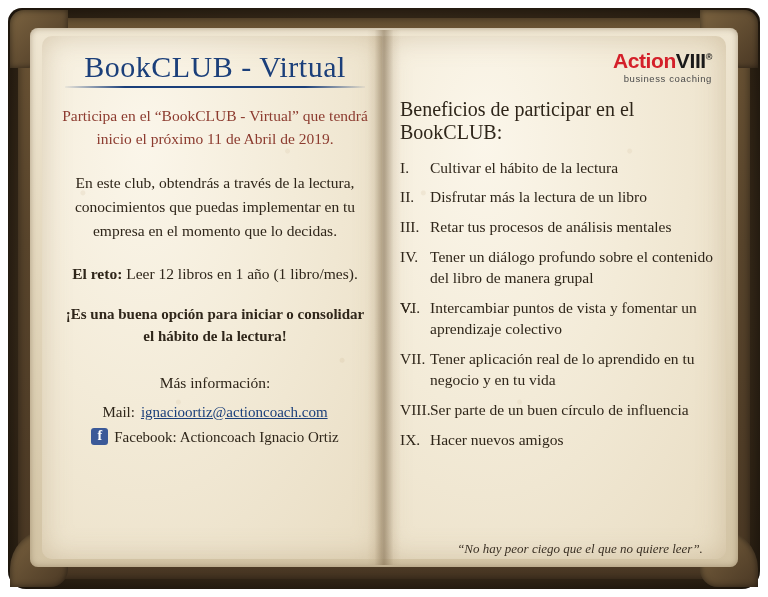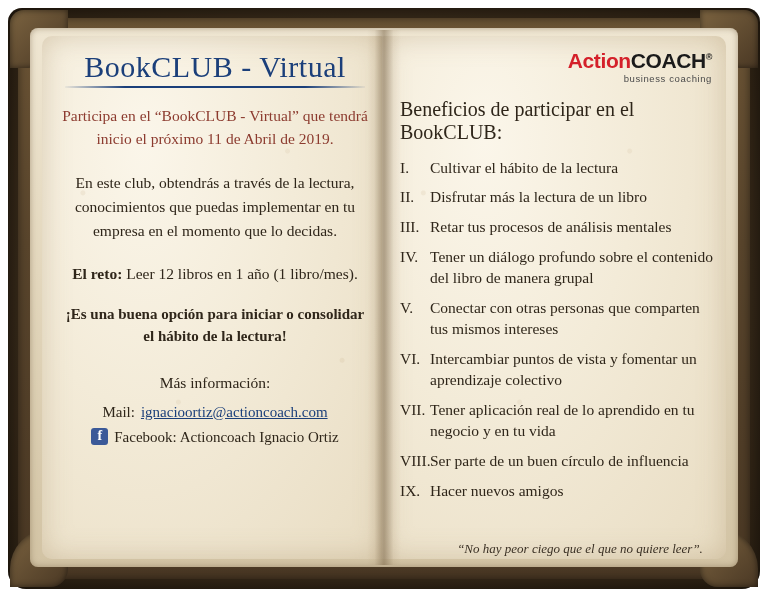--- a/index.html
+++ b/index.html
@@ -360,33 +360,33 @@
     <div class="contact-line" data-interactable="false">
       <span class="ico facebook" data-interactable="true"></span>
       <span data-interactable="false">Facebook: Actioncoach Ignacio Ortiz</span>
     </div>
   </div>
 
   <div class="right-content" data-interactable="false">
 
     <div class="logo" data-interactable="false">
       <div class="logo-main" data-interactable="false">
-        <span class="logo-action" data-interactable="false">Action</span><span class="logo-coach" data-interactable="false">COACH</span><span class="logo-reg" data-interactable="false">®</span>
+        <span class="logo-action" data-interactable="false">Action</span><span class="logo-coach" data-interactable="false">VIII</span><span class="logo-reg" data-interactable="false">®</span>
       </div>
       <div class="logo-sub" data-interactable="false">business coaching</div>
     </div>
 
     <p class="benefits-title" data-interactable="false">Beneficios de participar en el BookCLUB:</p>
 
     <ol class="benefits" data-interactable="false">
       <li data-interactable="false"><span class="rn" data-interactable="false">I.</span><span data-interactable="false">Cultivar el hábito de la lectura</span></li>
       <li data-interactable="false"><span class="rn" data-interactable="false">II.</span><span data-interactable="false">Disfrutar más la lectura de un libro</span></li>
       <li data-interactable="false"><span class="rn" data-interactable="false">III.</span><span data-interactable="false">Retar tus procesos de análisis mentales</span></li>
       <li data-interactable="false"><span class="rn" data-interactable="false">IV.</span><span data-interactable="false">Tener un diálogo profundo sobre el contenido del libro de manera grupal</span></li>
-      <li data-interactable="false"><span class="rn" data-interactable="false">V.</span><span data-interactable="false">Conectar con otras personas que comparten tus mismos intereses</span></li>
+      <li data-interactable="false"><span class="rn" data-interactable="false">V.</span></li>
       <li data-interactable="false"><span class="rn" data-interactable="false">VI.</span><span data-interactable="false">Intercambiar puntos de vista y fomentar un aprendizaje colectivo</span></li>
       <li data-interactable="false"><span class="rn" data-interactable="false">VII.</span><span data-interactable="false">Tener aplicación real de lo aprendido en tu negocio y en tu vida</span></li>
       <li data-interactable="false"><span class="rn" data-interactable="false">VIII.</span><span data-interactable="false">Ser parte de un buen círculo de influencia</span></li>
       <li data-interactable="false"><span class="rn" data-interactable="false">IX.</span><span data-interactable="false">Hacer nuevos amigos</span></li>
     </ol>
   </div>
 
   <div class="quote" data-interactable="false">“No hay peor ciego que el que no quiere leer”.</div>
 
 </div>

